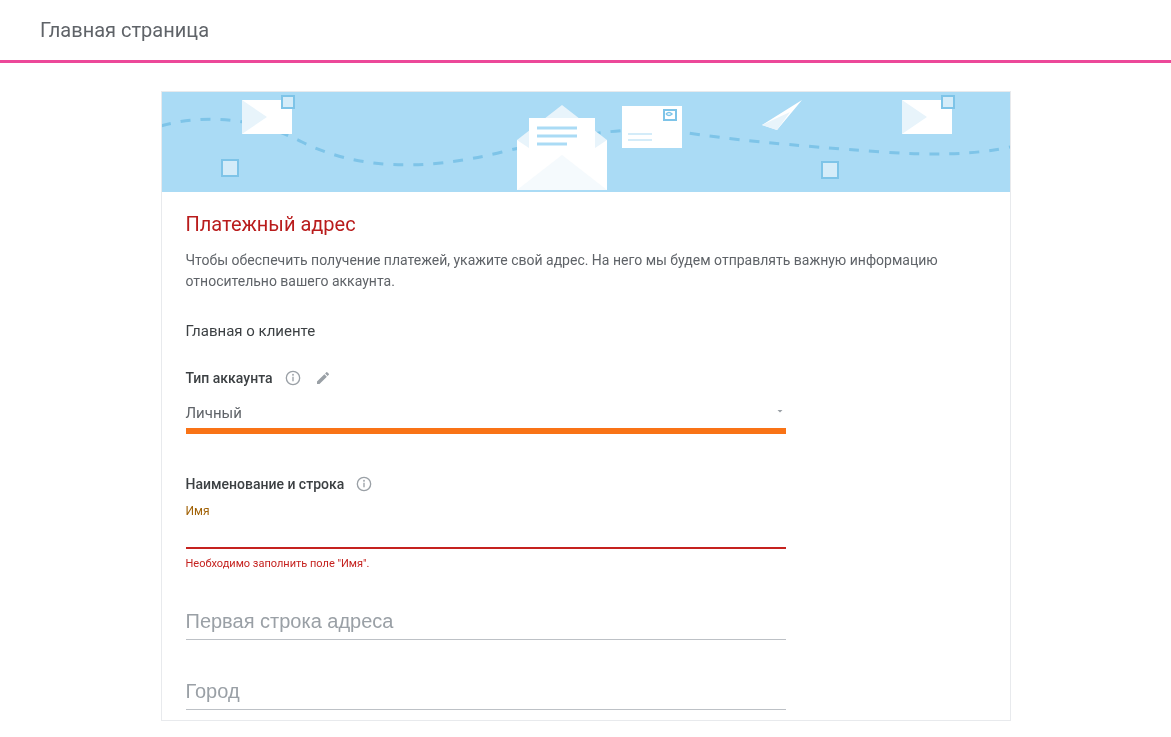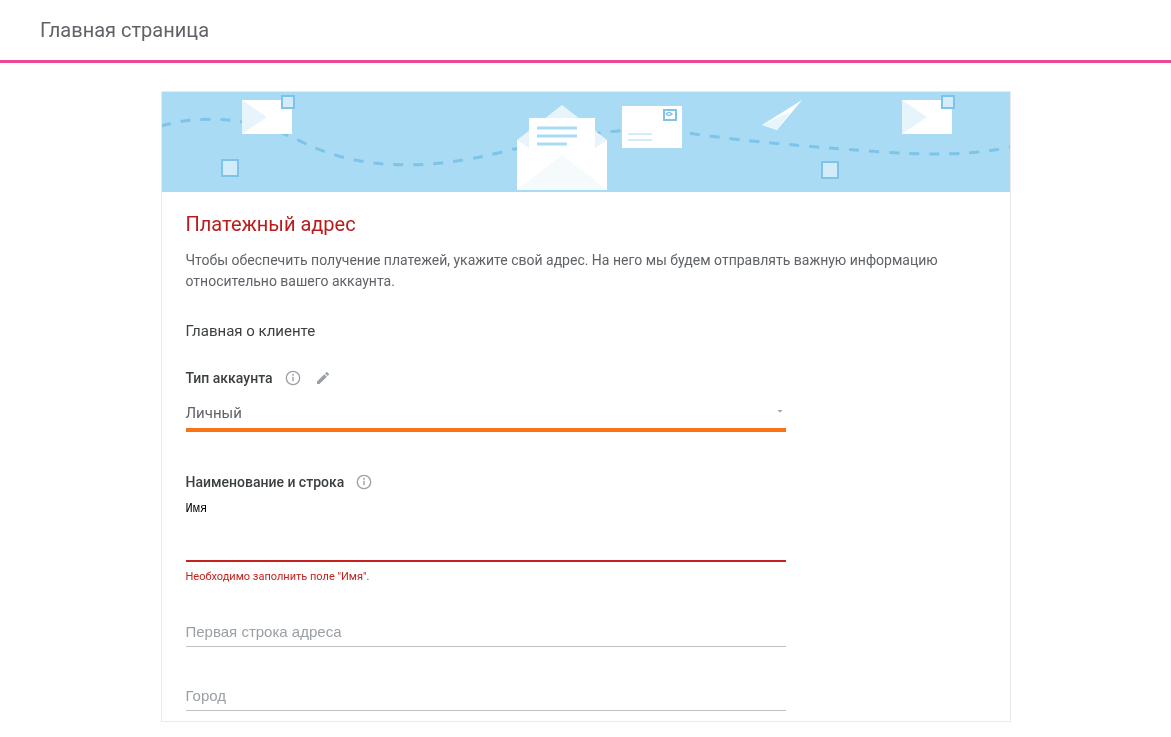--- a/index.html
+++ b/index.html
@@ -73,62 +73,61 @@
     cursor: pointer;
   }
   .select-wrap {
     width: 600px;
     position: relative;
     margin-bottom: 40px;
   }
   .select {
     width: 100%;
     border: none;
-    border-bottom: 4px solid #f97316;
+    border-bottom: 6px solid #f97316;
     padding: 6px 24px 6px 0;
     font-size: 15px;
     color: #5f6368;
     background: transparent;
     cursor: pointer;
   }
   .select-caret {
     position: absolute;
     right: 0;
     top: 6px;
     color: #9aa0a6;
     pointer-events: none;
   }
   .text-field {
     width: 600px;
     margin-bottom: 30px;
   }
   .tf-label {
     font-size: 12px;
-    color: #000000;
-    margin-bottom: 15px;
+    color: #a16207;
+    margin-bottom: 0;
     display: block;
-    font-family: Liberation Mono, monospace;
   }
   .tf-input {
     width: 100%;
     border: none;
     border-bottom: 1px solid #bdc1c6;
     padding: 6px 0;
     font-size: 15px;
     color: #3c4043;
     background: transparent;
   }
   .tf-input::placeholder { color: #9aa0a6; }
   .text-field.error .tf-input { border-bottom: 2px solid #c5221f; }
   .tf-error {
     font-size: 11px;
     color: #c5221f;
     margin-top: 8px;
   }
-  .tf-input.placeholder-style { color: #ef4444; font-size: 15px; padding: 10px 0 6px; }
+  .tf-input.placeholder-style { color: #ef4444; font-size: 20px; padding: 10px 0 6px; }
 </style>
 </head>
 <body>
 
 <div class="header">
   <div class="header-title">Главная страница</div>
 </div>
 
 <div class="card">
   <div class="banner">

